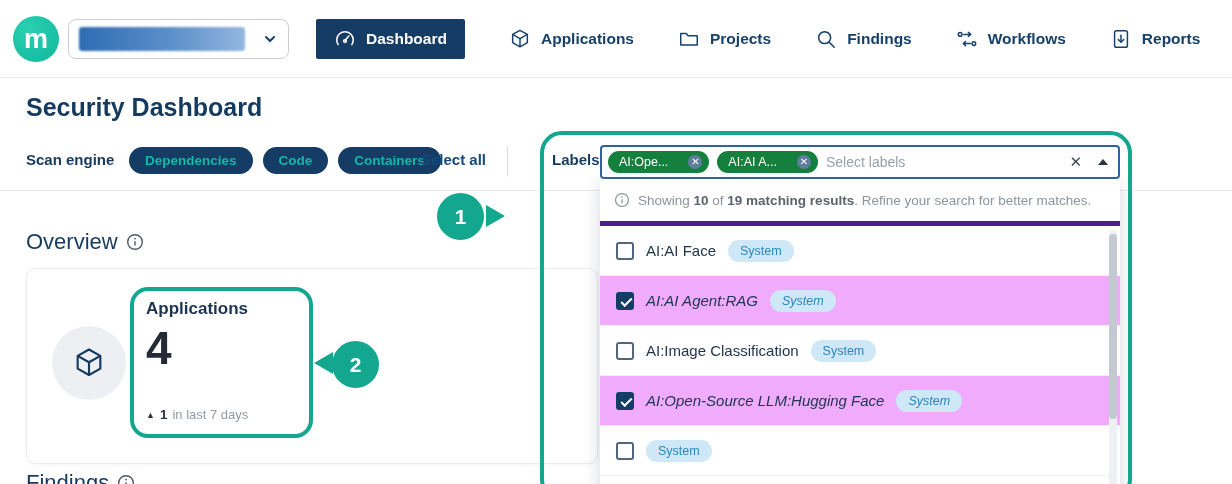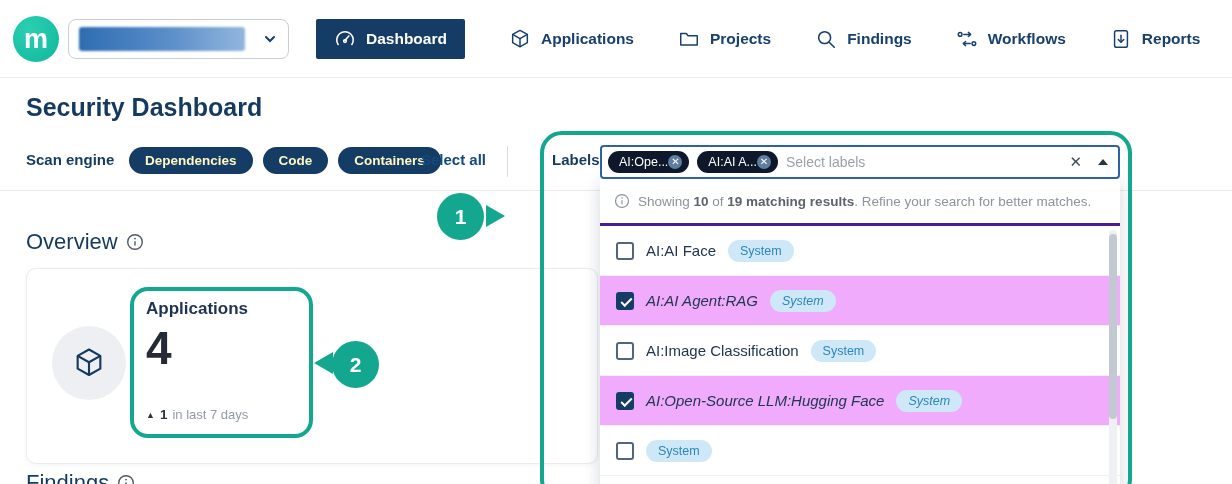--- a/index.html
+++ b/index.html
@@ -23,45 +23,45 @@
                   background:linear-gradient(90deg,#2e6cb2,#5b8fc9 55%,#93b6de); filter:blur(1.3px); }
   .nav { position:absolute; left:316px; top:19px; height:40px; display:flex; align-items:center; gap:44px; }
   .nav-item { display:flex; align-items:center; gap:10px; color:#17406b; font-size:15.5px;
               font-weight:600; height:40px; white-space:nowrap; cursor:pointer; }
   .nav-item.active { background:#143c64; color:#fff; border-radius:2px; padding:0 18px; }
 
   
   .page-title { position:absolute; left:26px; top:93px; font-size:25px; font-weight:600; color:#153a5f; }
   .scan-label { position:absolute; left:26px; top:151px; font-size:15px; font-weight:600; color:#153a5f; }
   .engine-pills { position:absolute; left:129px; top:147px; display:flex; gap:10px; }
-  .pill { background:#143c64; color:#fef9c3; font-size:13.5px; font-weight:600;
+  .pill { background:#143c64; color:#14b8a6; font-size:13.5px; font-weight:600;
           padding:6px 16px; border-radius:16px; white-space:nowrap; }
   .select-all { position:absolute; left:421px; top:151px; font-size:15px; font-weight:600; color:#14497c; cursor:pointer; }
   .vdivider { position:absolute; left:507px; top:146px; width:1px; height:31px; background:#d9dde3; }
   .labels-label { position:absolute; left:552px; top:151px; font-size:15px; font-weight:700; color:#153a5f; }
   .hdivider { position:absolute; left:0; top:190px; width:1232px; height:1px; background:#e7eaee; z-index:1; }
 
   
   .labels-select { position:absolute; left:600px; top:145px; width:520px; height:34px; background:#fff;
                    border:2px solid #2d62a3; border-radius:4px; display:flex; align-items:center;
                    gap:8px; padding:0 10px 0 6px; z-index:12; }
-  .chip { display:flex; align-items:center; gap:0; background:#0f172a; color:#fff; font-size:12.5px;
+  .chip { display:flex; align-items:center; gap:20px; background:#15803d; color:#fff; font-size:12.5px;
           border-radius:12px; padding:4px 7px 4px 11px; white-space:nowrap; }
   .chip-x { width:14px; height:14px; border-radius:50%; background:#5f7d9c; color:#fff; font-size:10px;
             line-height:14px; text-align:center; cursor:pointer; }
   .placeholder { color:#98a1ac; font-size:14px; flex:1; }
   .clear-x { color:#3f4a57; font-size:15px; margin-right:8px; cursor:pointer; }
   .caret-up { width:0; height:0; border-left:5px solid transparent; border-right:5px solid transparent;
               border-bottom:6px solid #2b3440; cursor:pointer; }
 
   
   .dropdown-panel { position:absolute; left:600px; top:179px; width:520px; height:345px; background:#fff;
                     box-shadow:0 5px 16px rgba(15,30,60,.18); z-index:11; }
   .summary { height:47px; display:flex; align-items:center; gap:8px; padding:0 14px;
-             color:#8d939c; font-size:13.5px; border-bottom:3px solid #4c1d95; }
+             color:#8d939c; font-size:13.5px; border-bottom:5px solid #4c1d95; }
   .summary b { color:#5c636d; font-weight:700; }
   .option { height:50px; display:flex; align-items:center; gap:12px; padding:0 16px;
             border-bottom:1px solid #eef1f5; font-size:15px; color:#22364f; cursor:pointer; }
   .option.is-selected { background:#f0abfc;font-style:italic; }
   .cb { width:18px; height:18px; border:2px solid #53657c; border-radius:3px; background:#fff;
         flex:none; position:relative; }
   .cb.is-checked { background:#143c64; border-color:#143c64; }
   .cb.is-checked::after { content:""; position:absolute; left:3px; top:4px; width:9px; height:4px;
         border-left:2px solid #fff; border-bottom:2px solid #fff; transform:rotate(-45deg); }
   .badge { background:#cfe8f7; color:#2a86bd; font-size:12.5px; padding:4px 12px; border-radius:12px;

